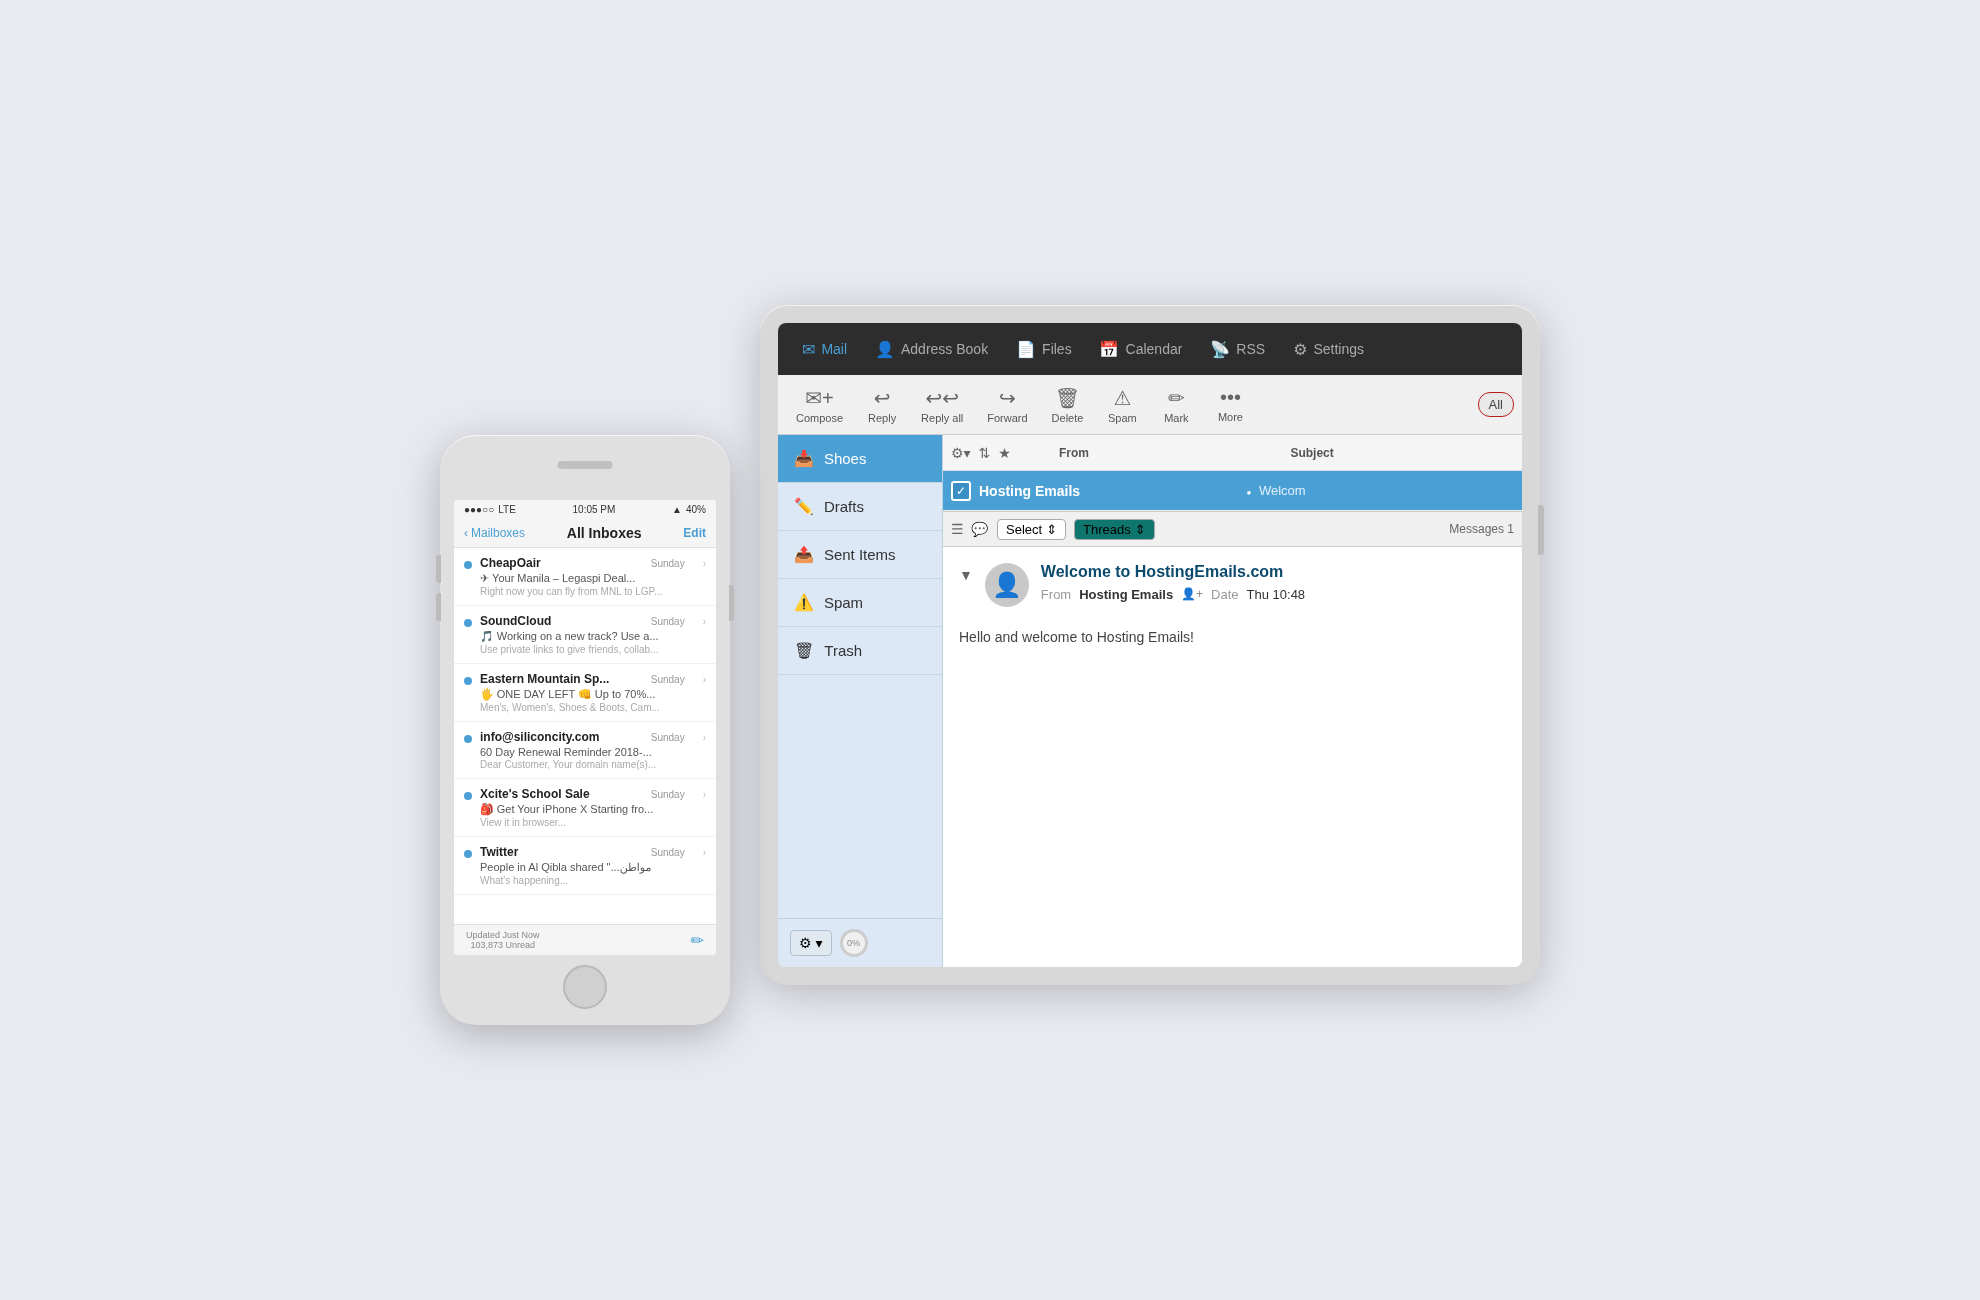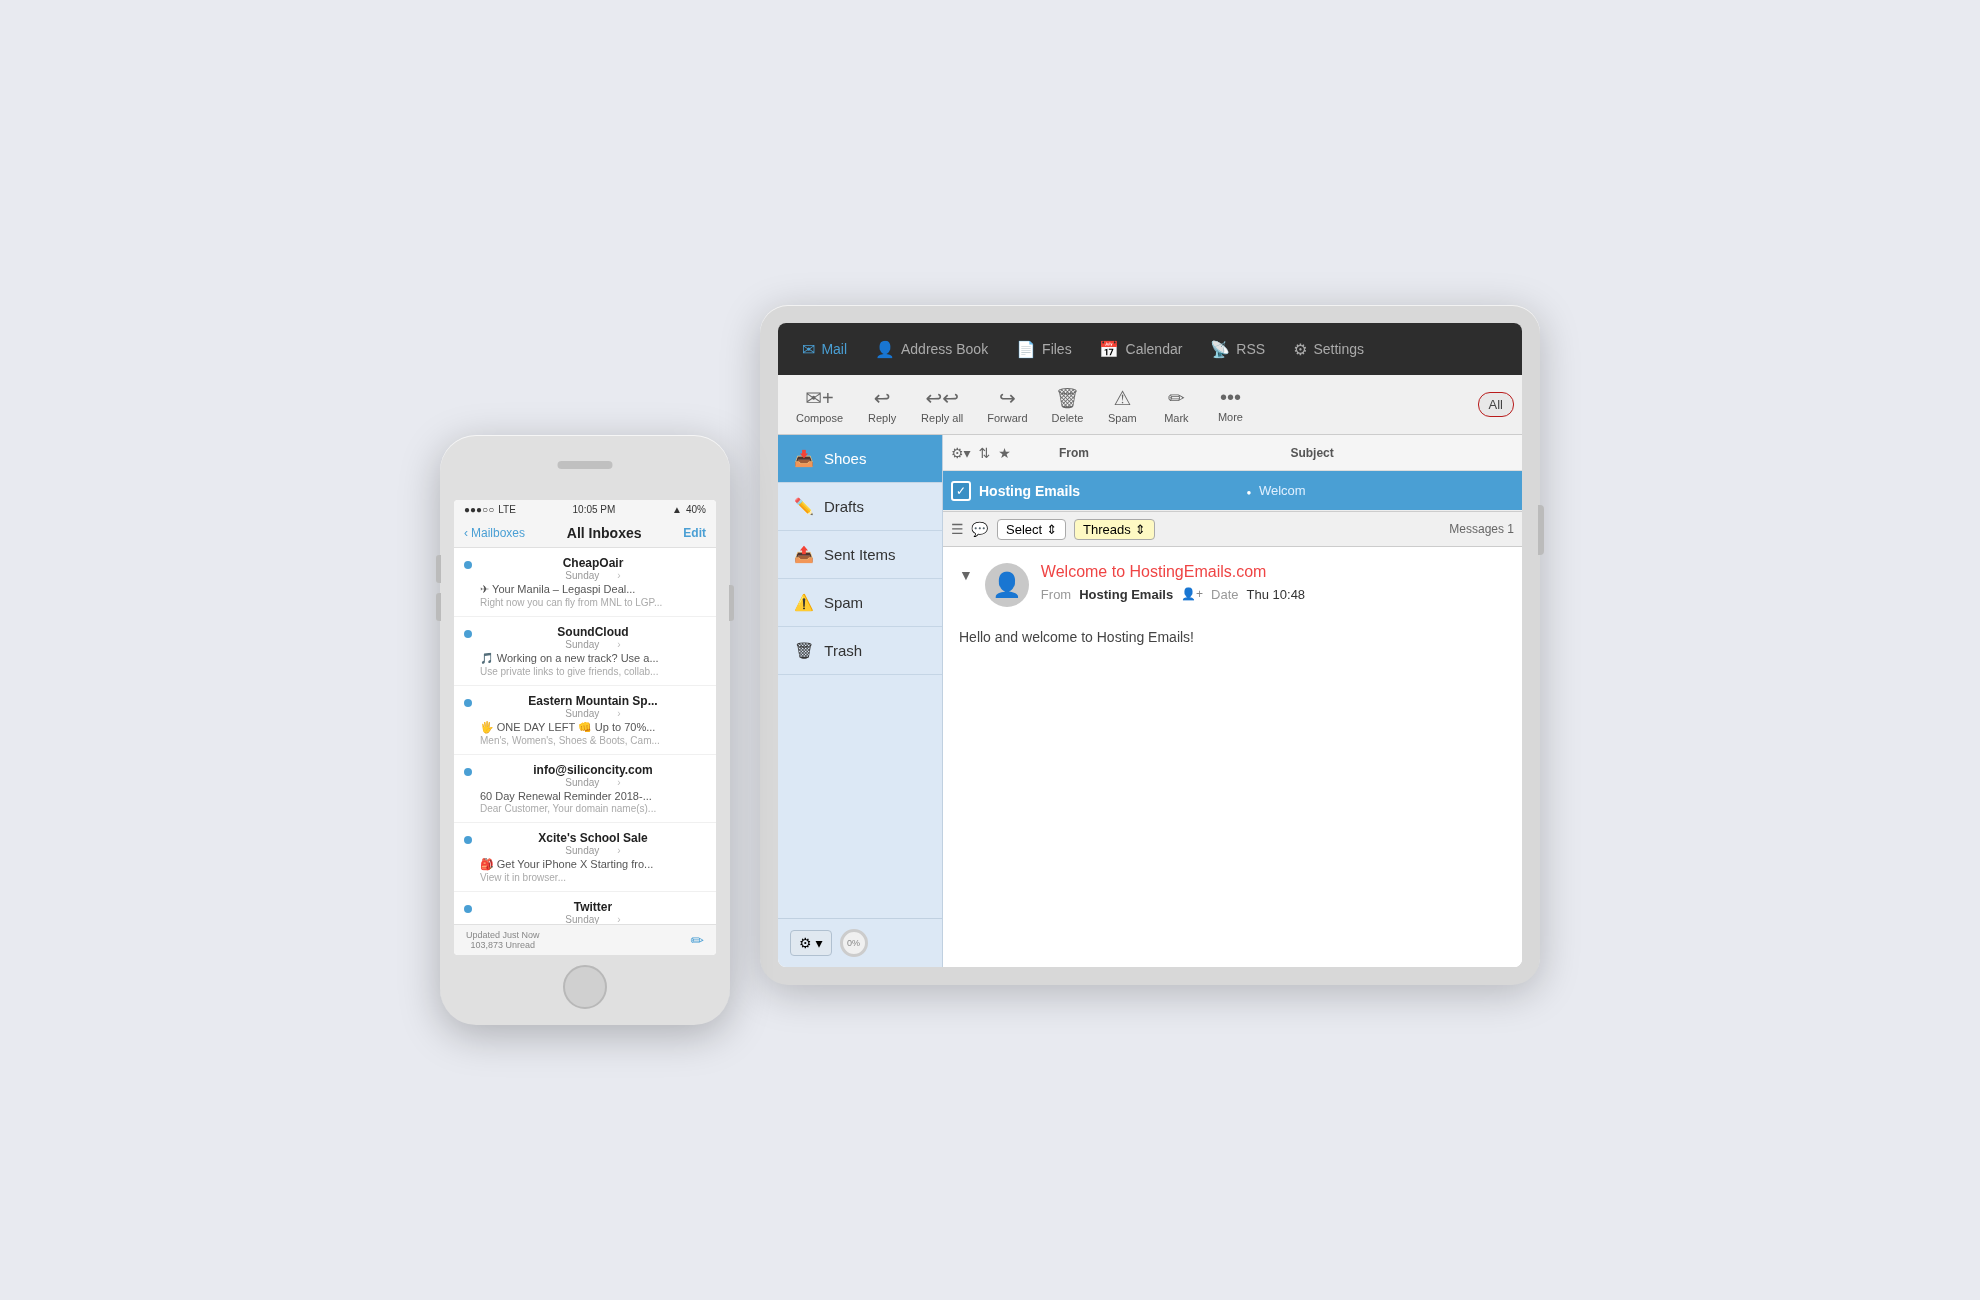--- a/index.html
+++ b/index.html
@@ -275,21 +275,21 @@
       border: 1px solid #aaa;
       border-radius: 4px;
       padding: 2px 8px;
       font-size: 13px;
       cursor: pointer;
       display: flex;
       align-items: center;
       gap: 4px;
     }
     .bottom-threads-btn {
-      background: #fef9c3;
+      background: #0f766e;
       border: 1px solid #aaa;
       border-radius: 4px;
       padding: 2px 8px;
       font-size: 13px;
       cursor: pointer;
       display: flex;
       align-items: center;
       gap: 4px;
     }
     .bottom-messages {
@@ -324,22 +324,22 @@
       background: #c8c8c8;
       display: flex;
       align-items: center;
       justify-content: center;
       flex-shrink: 0;
     }
     .email-avatar-icon { font-size: 24px; color: #888; }
     .email-meta { flex: 1; }
     .email-subject-title {
       font-size: 16px;
-      font-weight: normal;
-      color: #ef4444;
+      font-weight: bold;
+      color: #0c4a6e;
       margin-bottom: 6px;
     }
     .email-from-line {
       font-size: 13px;
       color: #666;
       display: flex;
       gap: 8px;
       flex-wrap: wrap;
     }
     .email-from-label { color: #999; }
@@ -487,21 +487,20 @@
       background: #4a9fd4;
       flex-shrink: 0;
       margin-top: 5px;
     }
     .phone-email-content { flex: 1; min-width: 0; }
     .phone-email-row1 {
       display: flex;
       justify-content: space-between;
       align-items: center;
       margin-bottom: 2px;
-      flex-direction: column;
     }
     .phone-email-sender {
       font-size: 12px;
       font-weight: bold;
       color: #222;
     }
     .phone-email-date {
       font-size: 10px;
       color: #999;
       display: flex;

